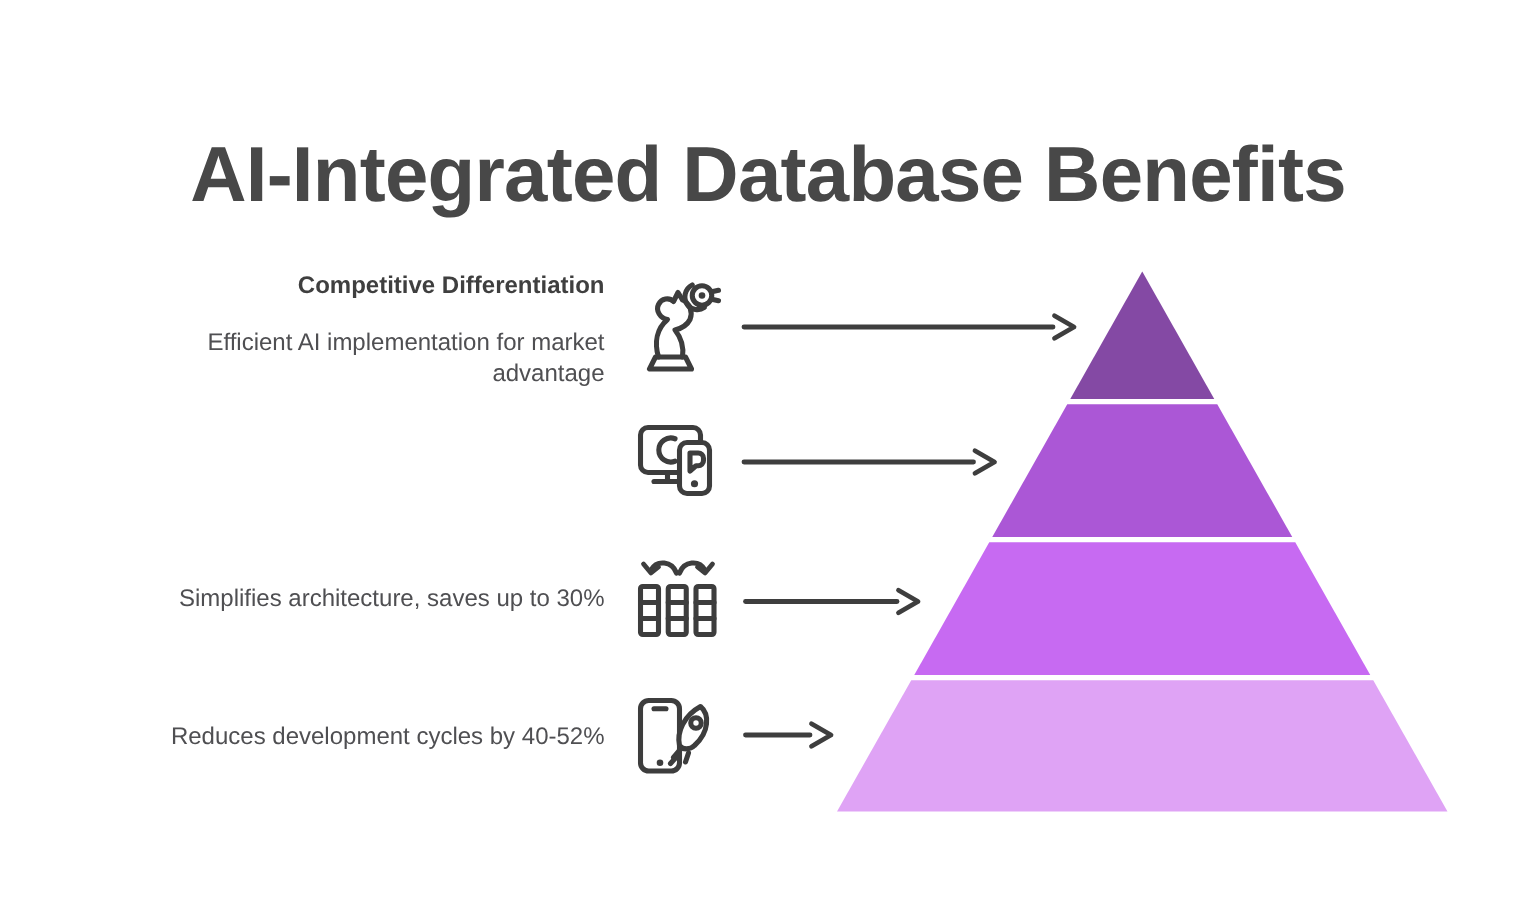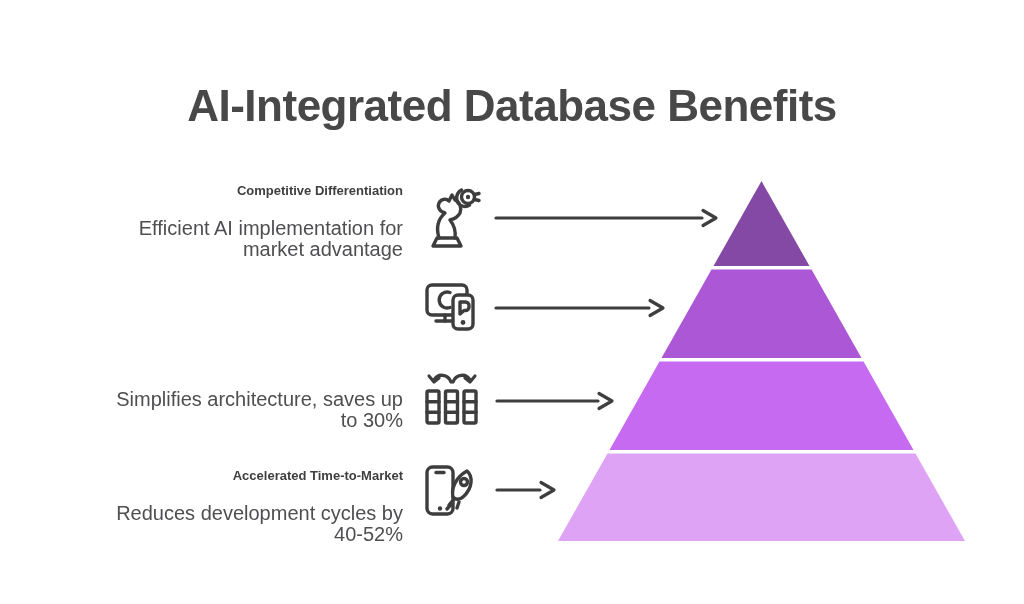--- a/index.html
+++ b/index.html
@@ -4,31 +4,31 @@
 <style>
   html,body{margin:0;padding:0;}
   body{
     width:1024px;height:604px;position:relative;overflow:hidden;
     background:#ffffff;
     font-family:"Liberation Sans", sans-serif;
   }
   .page-title{
     position:absolute;left:0;top:52px;width:1024px;
     text-align:center;
-    font-size:44px;font-weight:bold;letter-spacing:-0.5px;
+    font-size:52px;font-weight:bold;letter-spacing:-0.5px;
     color:#484848;
   }
   .row-text{
     position:absolute;right:621px;width:306px;text-align:right;
   }
   .row-title{
-    font-size:13px;font-weight:bold;color:#3f3f3f;line-height:22px;
+    font-size:16px;font-weight:bold;color:#3f3f3f;line-height:22px;
   }
   .row-desc{
-    margin-top:16px;font-size:20px;color:#4f4f52;line-height:21px;text-align:right;
+    margin-top:16px;font-size:16px;color:#4f4f52;line-height:21px;text-align:right;
   }
   .icon{position:absolute;}
   .icon svg{display:block;}
   .stroke{fill:none;stroke:#3d3d3d;stroke-width:3.4;stroke-linecap:round;stroke-linejoin:round;}
   .stroke-fillwhite{fill:#ffffff;stroke:#3d3d3d;stroke-width:3.4;stroke-linecap:round;stroke-linejoin:round;}
   .dotfill{fill:#3d3d3d;stroke:none;}
   #overlay{position:absolute;left:0;top:0;pointer-events:none;}
   .arrow-line{fill:none;stroke:#3e3e3e;stroke-width:3.2;stroke-linecap:round;}
   .arrow-head{fill:none;stroke:#3e3e3e;stroke-width:3.2;stroke-linecap:round;stroke-linejoin:round;}
 </style>
@@ -45,21 +45,20 @@
   </div>
 
   <div class="row-text" style="top:271px">
   </div>
 
   <div class="row-text" style="top:373px">
     <div class="row-desc">Simplifies architecture, saves up to 30%</div>
   </div>
 
   <div class="row-text" style="top:465px">
-    <div class="row-title">Accelerated Time-to-Market</div>
     <div class="row-desc">Reduces development cycles by 40-52%</div>
   </div>
 
   <div class="icon" style="left:423px;top:184px">
     <svg width="58" height="66" viewBox="0 0 58 66">
       <path class="stroke" d="M10,62 L38,62 L34,54 L14,54 Z"></path>
       <path class="stroke" d="M16,54 C13,44 15,35 22,29 C17,28 14,23 16,19 C18,15 23,14 26,17 L29,11 L32,16 C37,18 39,24 37,29 C35,33 31,35 27,36 C31,41 33,47 32,54"></path>
       <circle class="stroke" cx="45" cy="13" r="6.5"></circle>
       <circle class="dotfill" cx="45" cy="13" r="2.2"></circle>
       <path class="stroke" d="M51.5,10.5 L56,9.5"></path>

